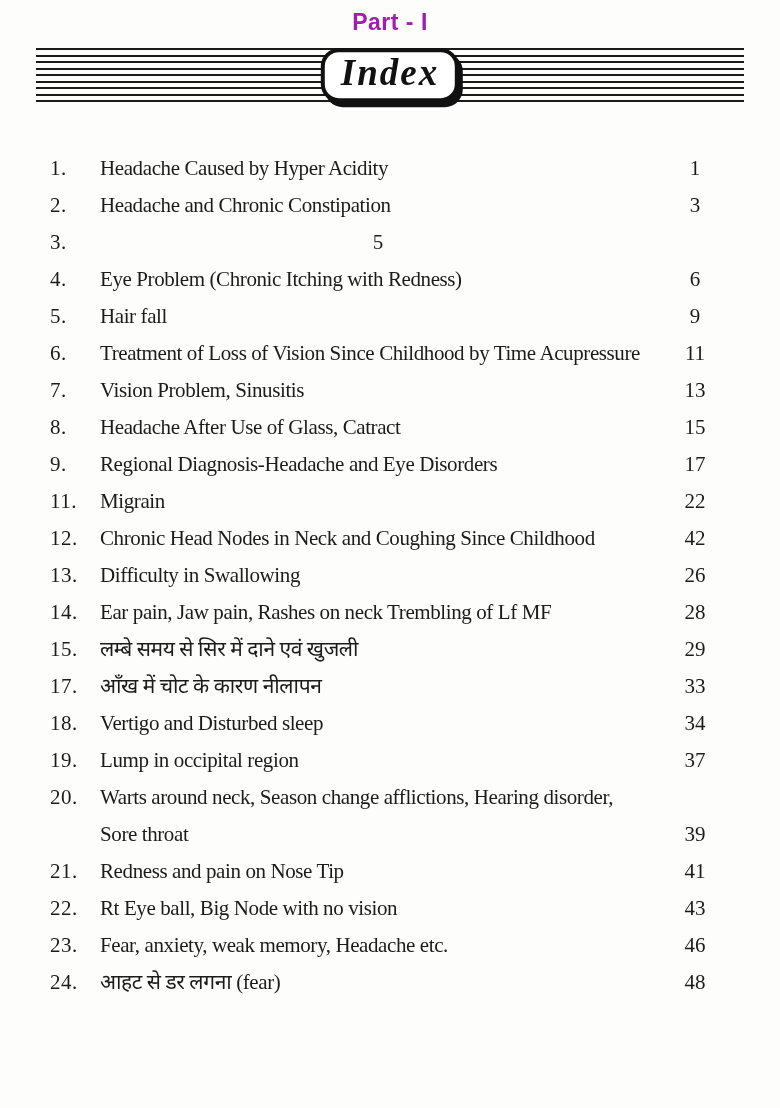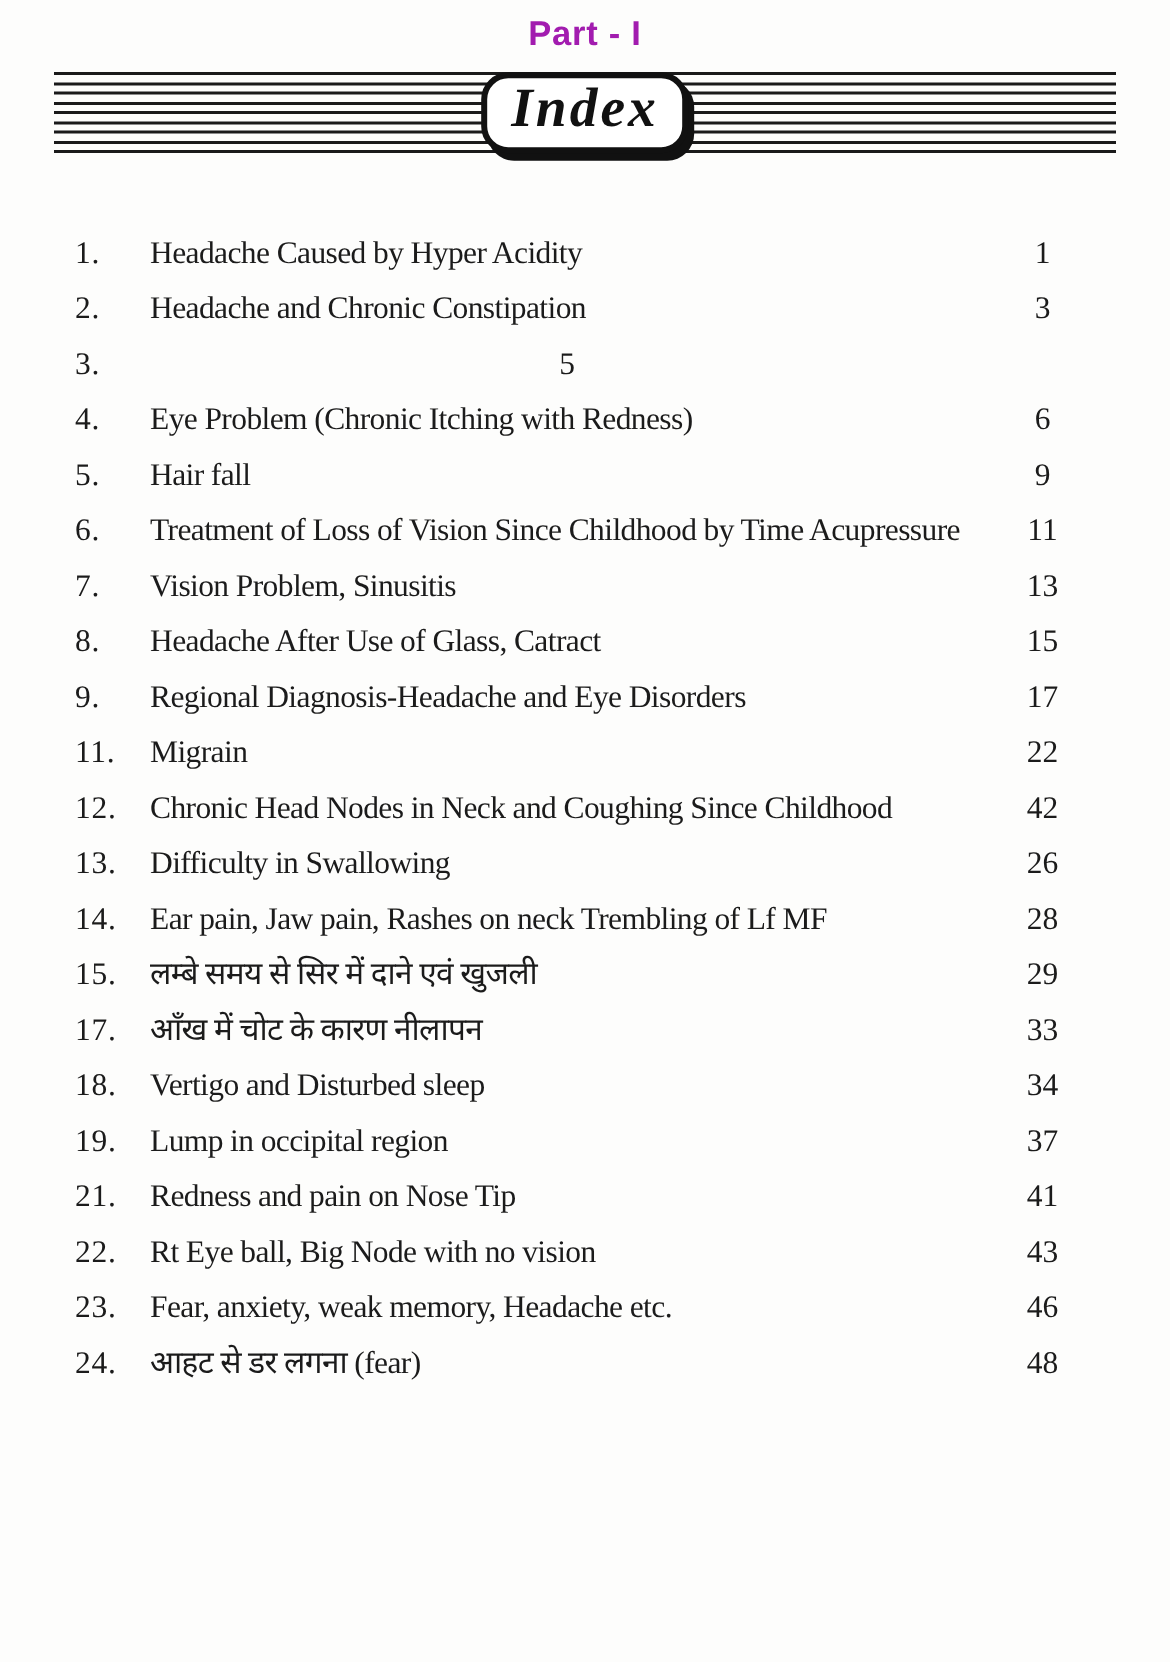--- a/index.html
+++ b/index.html
@@ -234,20 +234,28 @@
       <div class="entry-page">34</div>
     </div>
       <div class="toc-row">
       <div class="entry-number">19.</div>
       <div class="entry-title">
           <div class="title-line">Lump in occipital region</div>
         </div>
       <div class="entry-page">37</div>
     </div>
       <div class="toc-row">
+      <div class="entry-number">20.</div>
+      <div class="entry-title">
+          <div class="title-line">Warts around neck, Season change afflictions, Hearing disorder,</div>
+          <div class="title-line">Sore throat</div>
+        </div>
+      <div class="entry-page">39</div>
+    </div>
+      <div class="toc-row">
       <div class="entry-number">21.</div>
       <div class="entry-title">
           <div class="title-line">Redness and pain on Nose Tip</div>
         </div>
       <div class="entry-page">41</div>
     </div>
       <div class="toc-row">
       <div class="entry-number">22.</div>
       <div class="entry-title">
           <div class="title-line">Rt Eye ball, Big Node with no vision</div>

